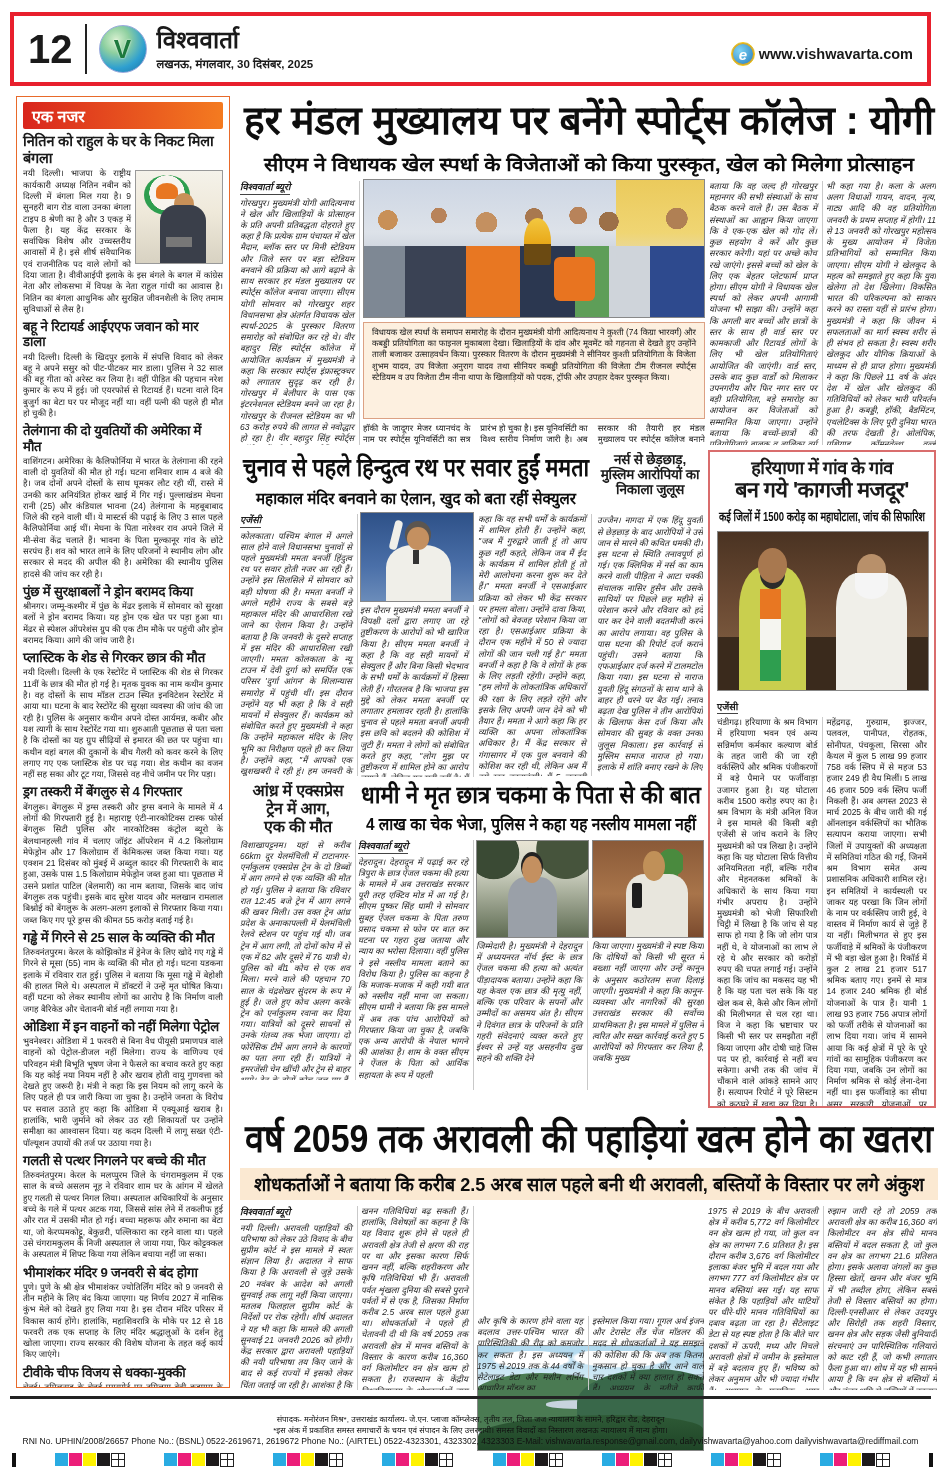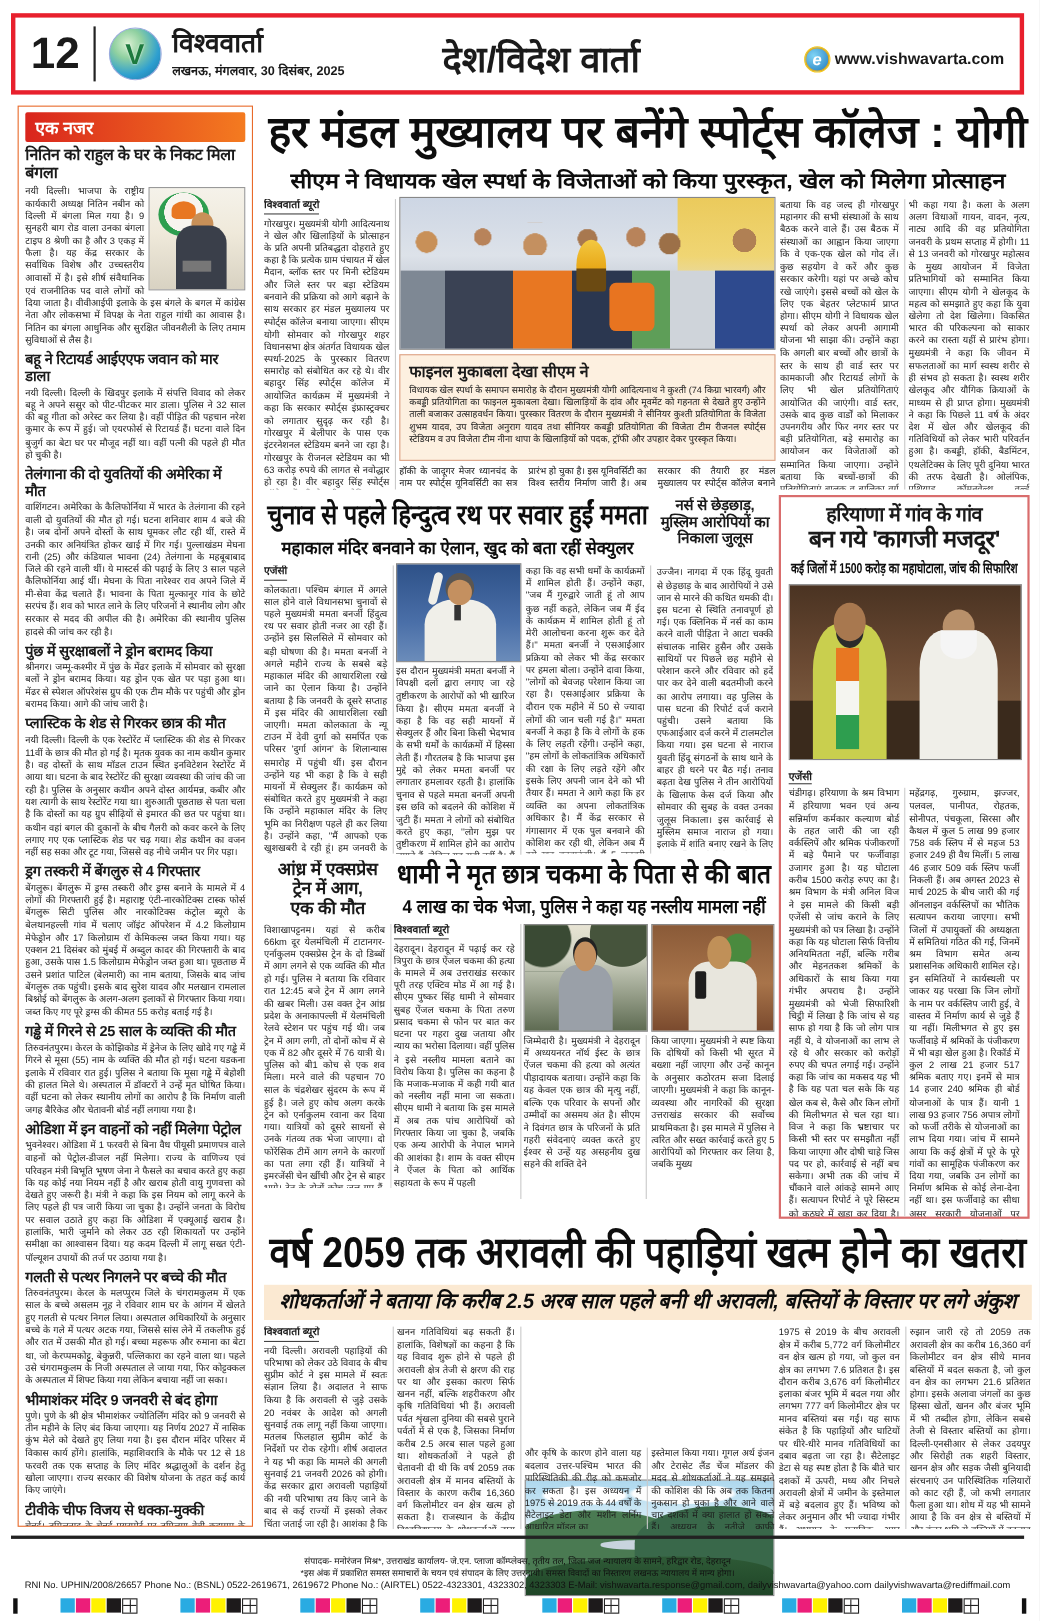--- a/index.html
+++ b/index.html
@@ -31,21 +31,21 @@
   .sb-item p{font-size:8.5px;line-height:1.33;text-align:justify;margin:2px 0 2px 0;color:#222;}
   .sb-img{float:right;width:86px;height:92px;margin:2px 0 2px 4px;border:1px solid #999;
      background:linear-gradient(180deg,#f5f2ea 0%,#efe9da 45%,#d8d2c2 100%);position:relative;overflow:hidden;}
   .sb-img i{position:absolute;display:block;}
   .nitin-flag{left:8px;top:4px;width:46px;height:40px;border-radius:50%;background:radial-gradient(circle at 50% 45%,#f7f4ee 0 55%,#2e9e4f 56% 100%);}
   .nitin-lotus{left:20px;top:12px;width:22px;height:16px;background:#e87722;border-radius:50% 50% 20% 20%;}
   .nitin-man{left:24px;top:34px;width:46px;height:58px;background:#3a3f4a;border-radius:16px 16px 0 0;}
   .nitin-head{left:38px;top:22px;width:20px;height:22px;background:#c89058;border-radius:50%;}
   .nitin-mic{left:30px;top:66px;width:26px;height:10px;background:#777;}
   
-  .col{position:absolute;box-sizing:border-box;font-size:8.5px;line-height:1.32;text-align:justify;overflow:hidden;color:#1d1d1d;}
+  .col{position:absolute;box-sizing:border-box;font-size:8.5px;line-height:1.32;text-align:justify;overflow:hidden;color:#1d1d1d;font-style:italic;}
   .vr{border-right:1px solid #c9c9c9;padding-right:5px;}
   .byline{font-weight:bold;font-size:9.5px;border-bottom:1px solid #444;display:inline-block;margin-bottom:3px;}
   svg.hl{position:absolute;overflow:hidden;}
   svg.hl text{font-weight:bold;fill:#0d0d0d;font-family:"Liberation Sans","DejaVu Sans",sans-serif;}
   .hl3{font-weight:bold;text-align:center;line-height:1.12;letter-spacing:-.2px;}
   
   .photo{border:1px solid #888;overflow:hidden;position:relative;}
   .photo i{position:absolute;display:block;}
   .photo-lead{background:linear-gradient(180deg,#cdd6e4 0%,#dde2e9 38%,#9aa4b5 100%);}
   .pl-banner{right:0;top:0;width:26%;height:70%;background:linear-gradient(180deg,#f0c844 0%,#f3d35e 55%,#e8e2d2 100%);opacity:.85;}
@@ -91,21 +91,21 @@
   .dr-head{left:46%;top:10%;width:20%;height:32%;background:#c09058;border-radius:50%;}
   .dr-phone{left:36%;top:44%;width:9%;height:26%;background:#1d1d1d;border-radius:2px;}
   
   .photo-arav{background:linear-gradient(180deg,#aed8ee 0%,#d5ecf7 34%,#e8f4fa 40%);}
   .ar-cloud{left:6%;top:5%;width:88%;height:16%;background:radial-gradient(ellipse 40px 9px at 20% 50%,#fff 90%,transparent),radial-gradient(ellipse 50px 10px at 65% 40%,#fdfdfd 90%,transparent);}
   .ar-hill1{left:-4%;top:26%;width:70%;height:56%;background:#4a7a52;border-radius:50% 60% 0 0;}
   .ar-hill2{left:44%;top:22%;width:64%;height:60%;background:#39684a;border-radius:60% 50% 0 0;}
   .ar-water{left:30%;top:52%;width:44%;height:9%;background:#c8d4de;border-radius:40%;}
   .ar-fore{left:0;bottom:0;width:100%;height:34%;background:linear-gradient(180deg,#2e5a36 0%,#1f4527 100%);border-radius:60% 40% 0 0;}
   
-  .band{background:#fbe9d2;display:flex;align-items:flex-start;justify-content:center;font-style:italic;}
+  .band{background:#fbe9d2;display:flex;align-items:center;justify-content:center;}
   
   .footrule{background:#222;}
   .footline{font-size:8px;text-align:center;line-height:11px;color:#111;white-space:nowrap;overflow:hidden;}
   .cmykrow{display:flex;justify-content:space-between;align-items:center;}
   .cmykgrp{display:flex;gap:1px;}
   .sq{width:13px;height:13px;}
   .c{background:#29abe2}.m{background:#ec1e79}.y{background:#fff200}.k{background:#1d1a1b}
   .reg{width:12px;height:12px;border:1px solid #222;background:
      linear-gradient(#222,#222) center/100% 1px no-repeat,
      linear-gradient(#222,#222) center/1px 100% no-repeat;}
@@ -117,21 +117,20 @@
 <div class="page">
 
   <div class="abs masthead">
     <div class="pagenum">12</div>
     <div class="vline"></div>
     <div class="globe">V</div>
     <div class="mastblock">
       <div class="mastname">विश्ववार्ता</div>
       <div class="mastdate">लखनऊ,  मंगलवार, 30 दिसंबर, 2025</div>
     </div>
-    <div class="sectitle">देश/विदेश वार्ता</div>
     <div class="webwrap">
       <div class="ie">e</div>
       <div class="weburl">www.vishwavarta.com</div>
     </div>
   </div>
 
   <div class="abs sidebar">
     <div class="sb-bar">एक नजर</div>
 
     <div class="sb-item">
@@ -202,21 +201,20 @@
 
   <div class="abs photo photo-lead" style="left:363px;top:179px;width:342px;height:139px">
     <i class="pl-banner"></i>
     <i class="pl-bodies"></i>
     <i class="pl-heads"></i>
     <i class="pl-trophy"></i>
     <i class="pl-bag"></i>
   </div>
 
   <div class="abs capbox" style="left:363px;top:322px;width:342px;height:97px">
-    <h4>फाइनल मुकाबला देखा सीएम ने</h4>
     <p>विधायक खेल स्पर्धा के समापन समारोह के दौरान मुख्यमंत्री योगी आदित्यनाथ ने कुश्ती (74 किग्रा भारवर्ग) और कबड्डी प्रतियोगिता का फाइनल मुकाबला देखा। खिलाड़ियों के दांव और मूवमेंट को गहनता से देखते हुए उन्होंने ताली बजाकर उत्साहवर्धन किया। पुरस्कार वितरण के दौरान मुख्यमंत्री ने सीनियर कुश्ती प्रतियोगिता के विजेता शुभम यादव, उप विजेता अनुराग यादव तथा सीनियर कबड्डी प्रतियोगिता की विजेता टीम रीजनल स्पोर्ट्स स्टेडियम व उप विजेता टीम नीना थापा के खिलाड़ियों को पदक, ट्रॉफी और उपहार देकर पुरस्कृत किया।</p>
   </div>
 
   <div class="abs strip" style="left:363px;top:423px;width:342px;height:26px">हॉकी के जादूगर मेजर ध्यानचंद के नाम पर स्पोर्ट्स यूनिवर्सिटी का सत्र प्रारंभ हो चुका है। इस यूनिवर्सिटी का विश्व स्तरीय निर्माण जारी है। अब सरकार की तैयारी हर मंडल मुख्यालय पर स्पोर्ट्स कॉलेज बनाने की है। मुख्यमंत्री ने</div>
 
   <div class="col vr" style="left:709px;top:181px;width:114px;height:264px">बताया कि वह जल्द ही गोरखपुर महानगर की सभी संस्थाओं के साथ बैठक करने वाले हैं। उस बैठक में संस्थाओं का आह्वान किया जाएगा कि वे एक-एक खेल को गोद लें। कुछ सहयोग वे करें और कुछ सरकार करेगी। यहां पर अच्छे कोच रखे जाएंगे। इससे बच्चों को खेल के लिए एक बेहतर प्लेटफार्म प्राप्त होगा। सीएम योगी ने विधायक खेल स्पर्धा को लेकर अपनी आगामी योजना भी साझा की। उन्होंने कहा कि अगली बार बच्चों और छात्रों के स्तर के साथ ही वार्ड स्तर पर कामकाजी और रिटायर्ड लोगों के लिए भी खेल प्रतियोगिताएं आयोजित की जाएंगी। वार्ड स्तर, उसके बाद कुछ वार्डों को मिलाकर उपनगरीय और फिर नगर स्तर पर बड़ी प्रतियोगिता, बड़े समारोह का आयोजन कर विजेताओं को सम्मानित किया जाएगा। उन्होंने बताया कि बच्चों-छात्रों की प्रतियोगिताएं बालक व बालिका वर्ग में तीन स्तर, बेसिक, माध्यमिक और उच्च शिक्षा पर होंगी। मुख्यमंत्री ने कहा कि ऐसे ही गोरखपुर में सांस्कृतिक कार्यक्रम के लिए</div>
   <div class="col" style="left:826px;top:181px;width:110px;height:264px">भी कहा गया है। कला के अलग अलग विधाओं गायन, वादन, नृत्य, नाट्य आदि की वह प्रतियोगिता जनवरी के प्रथम सप्ताह में होगी। 11 से 13 जनवरी को गोरखपुर महोत्सव के मुख्य आयोजन में विजेता प्रतिभागियों को सम्मानित किया जाएगा। सीएम योगी ने खेलकूद के महत्व को समझाते हुए कहा कि युवा खेलेगा तो देश खिलेगा। विकसित भारत की परिकल्पना को साकार करने का रास्ता यहीं से प्रारंभ होगा। मुख्यमंत्री ने कहा कि जीवन में सफलताओं का मार्ग स्वस्थ शरीर से ही संभव हो सकता है। स्वस्थ शरीर खेलकूद और यौगिक क्रियाओं के माध्यम से ही प्राप्त होगा। मुख्यमंत्री ने कहा कि पिछले 11 वर्ष के अंदर देश में खेल और खेलकूद की गतिविधियों को लेकर भारी परिवर्तन हुआ है। कबड्डी, हॉकी, बैडमिंटन, एथलेटिक्स के लिए पूरी दुनिया भारत की तरफ देखती है। ओलंपिक, एशियाड, कॉमनवेल्थ, वर्ल्ड चैंपियनशिप में प्रतिस्पर्धा की एक नई मांग खड़ी हो चुकी है।</div>
 
   <svg class="hl" style="left:240px;top:450px;width:352px;height:34px" viewBox="0 0 352 34" preserveAspectRatio="none">
     <text x="176" y="26" text-anchor="middle" textLength="346" lengthAdjust="spacingAndGlyphs" font-size="25">चुनाव से पहले हिन्दुत्व रथ पर सवार हुईं ममता</text>

